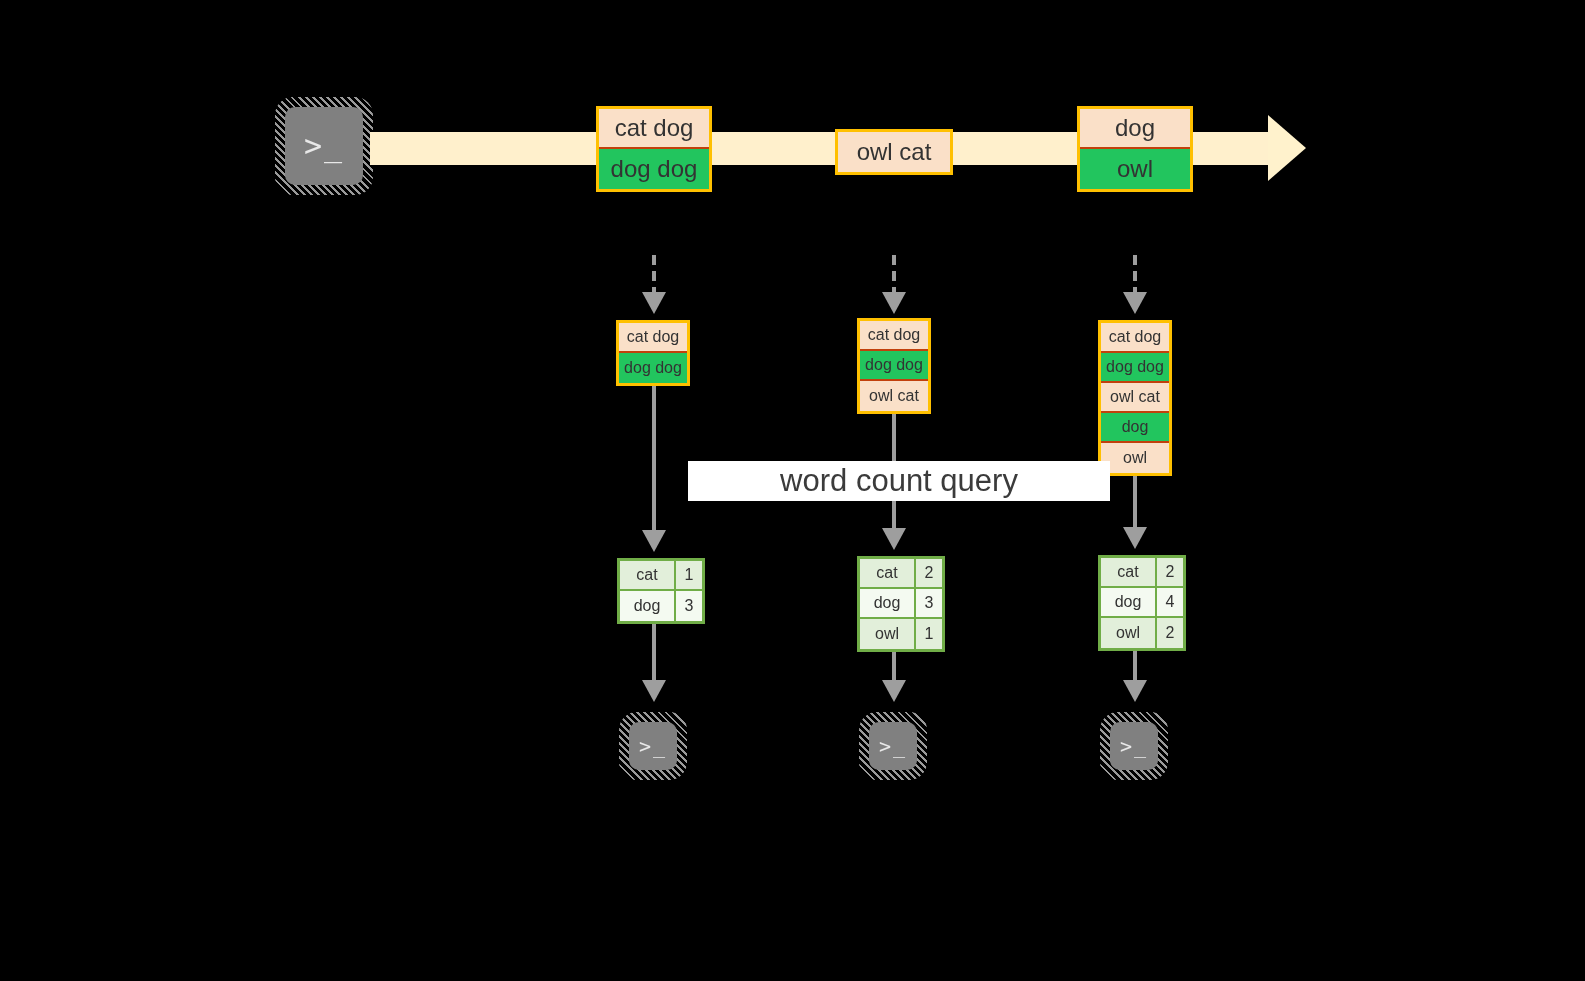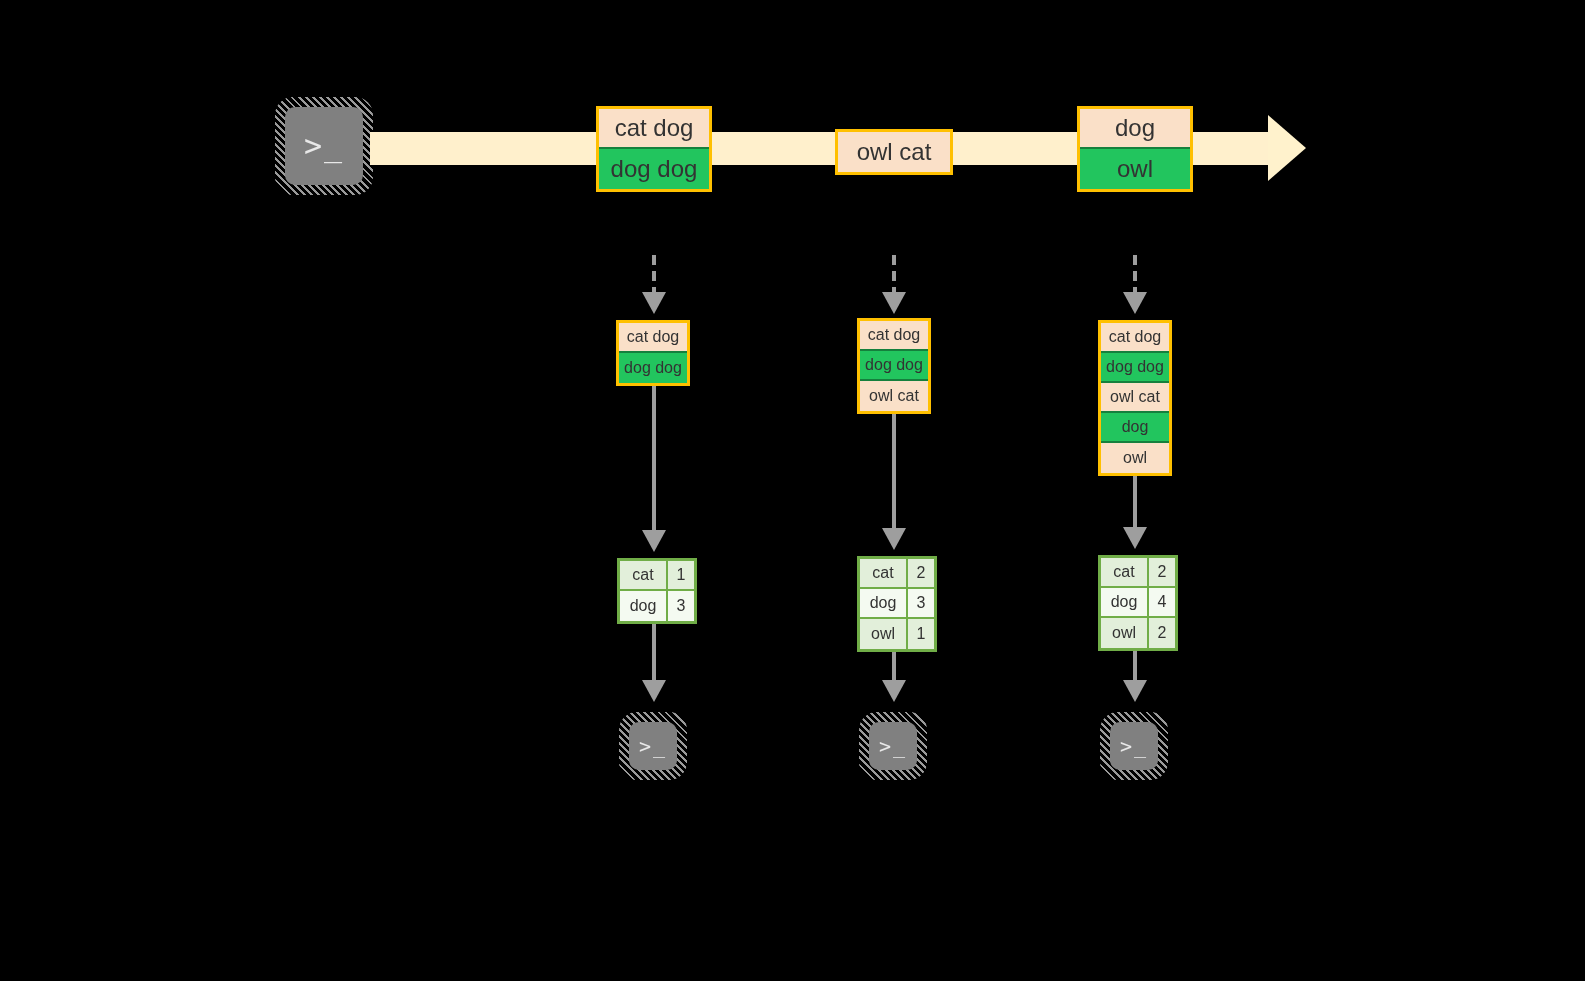--- a/index.html
+++ b/index.html
@@ -59,21 +59,21 @@
     position: absolute;
     border: 3px solid #FFC000;
     background: #FDF2E8;
     display: flex; flex-direction: column;
     z-index: 5;
   }
   .tbl .cell {
     flex: 1 1 auto;
     display: flex; align-items: center; justify-content: center;
     color: #333;
-    border-bottom: 2px solid #15803d;
+    border-bottom: 2px solid #c2410c;
     white-space: nowrap;
   }
   .tbl .cell:last-child { border-bottom: none; }
   .tbl .cell.dark  { background: #FAE0C8; }
   .tbl .cell.light { background: #22c55e; }
 
   .big  .cell { font-size: 24px; height: 40px; }
   .small .cell { font-size: 16px; height: 30px; }
 
   
@@ -89,21 +89,21 @@
     height: 30px;
     border-bottom: 2px solid #70AD47;
   }
   .gtbl .grow:last-child { border-bottom: none; }
   .gtbl .grow.dark  { background: #E2EFDA; }
   .gtbl .grow.light { background: #F4FAF1; }
   .gtbl .gw, .gtbl .gc {
     display: flex; align-items: center; justify-content: center;
     font-size: 16px; color: #333;
   }
-  .gtbl .gw { width: 48px; border-right: 2px solid #70AD47; }
+  .gtbl .gw { width: 56px; border-right: 2px solid #70AD47; }
   .gtbl .gc { width: 26px; }
 
   
   .vline {
     position: absolute;
     width: 4px;
     background: #9e9e9e;
     z-index: 2;
   }
   .vline.dashed {
@@ -264,14 +264,17 @@
   <div class="vline" style="left:1133px; top:651px; height:34px;"></div>
   <div class="vhead" style="left:1123px; top:680px;"></div>
 
   <div class="terminal" style="left:1100px; top:712px; width:68px; height:68px;">
     <div class="hatch"></div>
     <div class="inner">
       <span class="prompt" style="font-size:20px;">&gt;_</span>
     </div>
   </div>
 
+  <div class="banner" style="left:688px; top:461px; width:422px; height:40px;">
+    <span>word count query</span>
+  </div>
 
 </div>
 
 </body></html>

